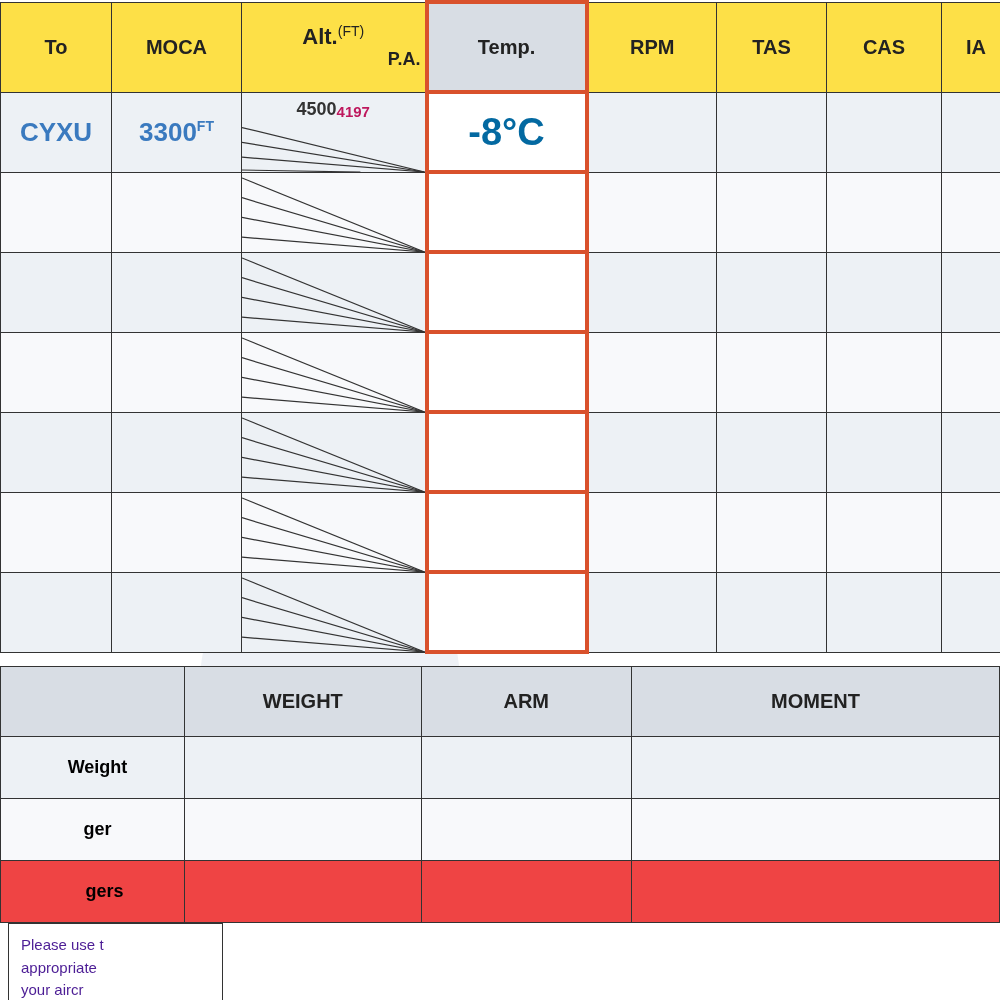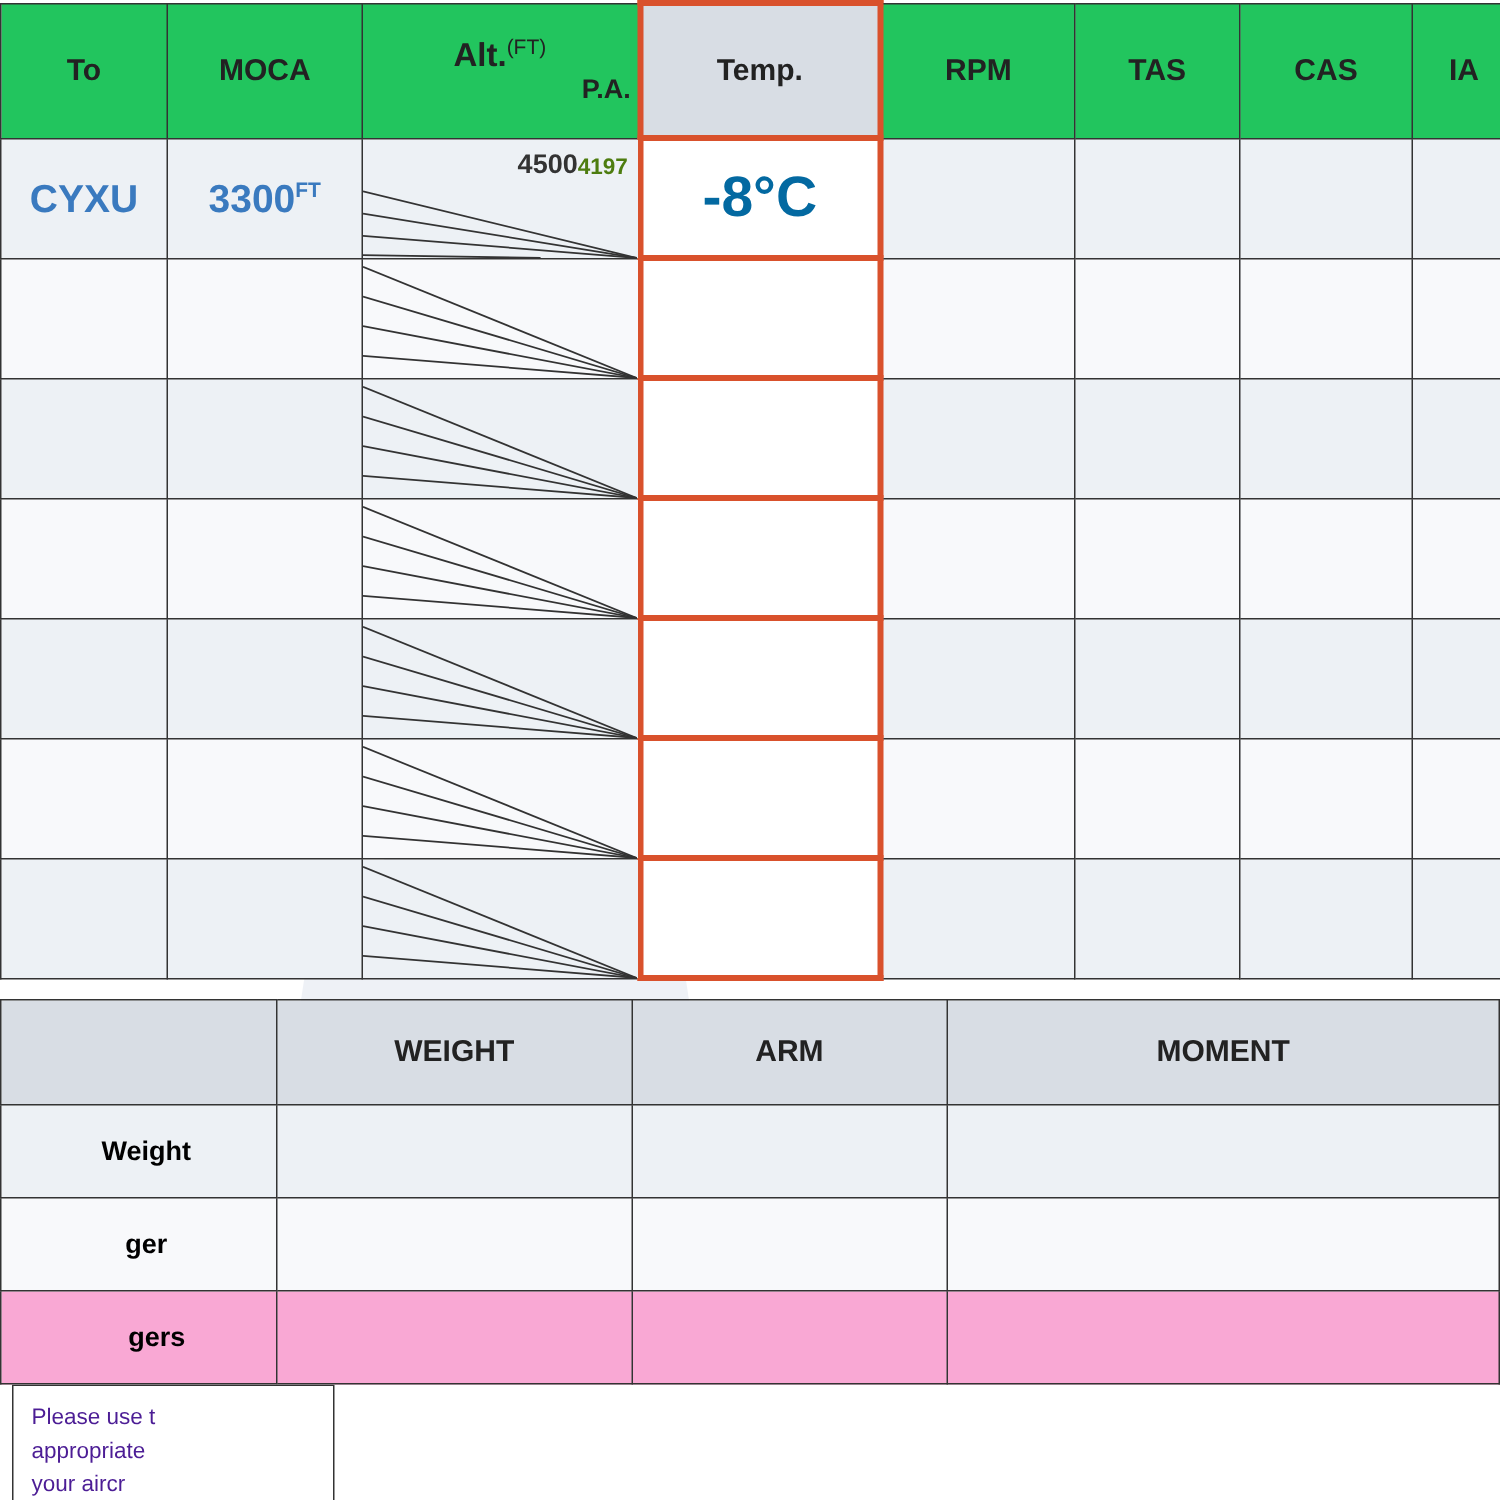--- a/index.html
+++ b/index.html
@@ -34,21 +34,21 @@
     table.main-table th, table.main-table td {
       border: 1px solid #333;
       text-align: center;
       vertical-align: middle;
       font-size: 22px;
       font-weight: bold;
       height: 80px;
     }
 
     table.main-table thead th {
-      background: #22c55e;
+      background: #fde047;
       color: #222;
       font-size: 20px;
       font-weight: bold;
       height: 90px;
     }
 
     .th-alt {
       position: relative;
       line-height: 1.1;
     }
@@ -112,31 +112,31 @@
 
     .alt-cell-content {
       position: relative;
       width: 100%;
       height: 100%;
       min-height: 78px;
     }
 
     .alt-top-values {
       display: flex;
-      justify-content: flex-end;
+      justify-content: center;
       padding: 6px 6px 0 6px;
       font-size: 18px;
       font-weight: bold;
       color: #333;
       position: relative;
       z-index: 2;
     }
 
     .alt-top-values .val1 { color: #333; }
-    .alt-top-values .val2 { color: #4d7c0f; font-size: 15px; align-self: flex-end; }
+    .alt-top-values .val2 { color: #be185d; font-size: 15px; align-self: flex-end; }
 
     
     .hatch-cell {
       position: relative;
       overflow: hidden;
     }
 
     .hatch-svg {
       position: absolute;
       top: 0; left: 0;
@@ -189,21 +189,21 @@
       height: 70px;
     }
 
     .bottom-col-label { width: 140px; }
     .bottom-col-weight { width: 180px; }
     .bottom-col-arm { width: 160px; }
     .bottom-col-moment { width: 280px; }
 
     .brow-1 td { background: #edf1f5; }
     .brow-2 td { background: #f8f9fb; margin-left: 32px; }
-    .brow-3 td { background: #f9a8d4; padding-left: 24px; }
+    .brow-3 td { background: #ef4444; padding-left: 24px; }
 
     .btd-label { text-align: left; padding-left: 10px; }
 
     
     .bottom-right {
       width: 215px;
       margin-left: 8px;
       display: flex;
       flex-direction: column;
       gap: 6px;

